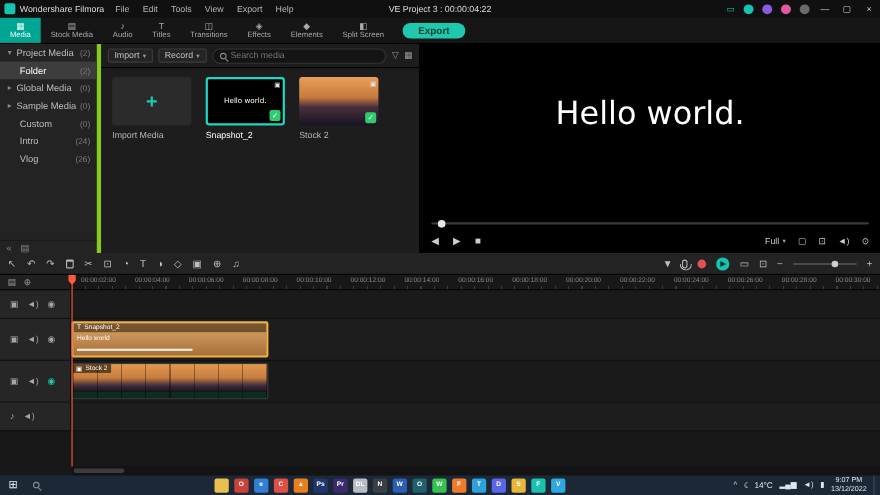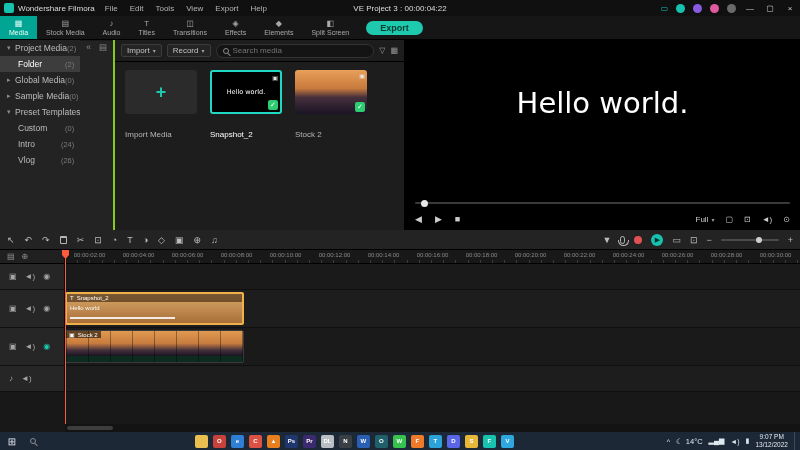--- a/index.html
+++ b/index.html
@@ -23,21 +23,21 @@
   .tab{display:flex;flex-direction:column;align-items:center;justify-content:center;padding:0 9px;color:#a9a9a9;line-height:1}
   .tab .tab-ic{font-size:8px;margin-bottom:1px}
   .tab span:last-child{font-size:7px}
   .tab.active{background:#00a693;color:#eafffb}
   .export-btn{align-self:center;margin-left:8px;background:#1ec9ad;color:#073b32;font-size:9px;font-weight:bold;padding:2px 14px;border-radius:9px}
   .tab-fill{flex:1}
 
   
   .main{display:flex;height:190px}
 
-  .sidebar{width:115px;background:#232323;border-right:2px solid #84cc16;font-size:8.5px;display:flex;flex-direction:row}
+  .sidebar{width:92px;background:#232323;border-right:4px solid #84cc16;font-size:8.5px;display:flex;flex-direction:column}
   .side-list{flex:1;overflow:hidden}
   .side-item{height:16px;display:flex;align-items:center;padding:0 6px 0 7px;color:#bdbdbd;white-space:nowrap}
   .side-item.child{padding-left:18px}
   .side-item.sel{background:#3d3d3d;color:#fff}
   .side-item .arrow{width:8px;color:#8a8a8a;font-size:7px;flex:0 0 auto}
   .side-item .cnt{margin-left:auto;color:#7c7c7c;font-size:7.5px}
   .side-foot{height:12px;display:flex;align-items:center;gap:8px;padding:0 6px;color:#8a8a8a;border-top:1px solid #1a1a1a}
 
   .media-panel{width:290px;background:#1d1d1d;border-right:1px solid #000;display:flex;flex-direction:column}
   .media-toolbar{height:22px;display:flex;align-items:center;gap:5px;padding:0 6px;border-bottom:1px solid #000;font-size:8px;color:#c2c2c2}
@@ -50,21 +50,21 @@
   .i-search::after{content:"";position:absolute;right:-3px;bottom:-2px;width:4px;height:1px;background:#8a8a8a;transform:rotate(45deg)}
 
   .media-grid{display:flex;gap:13px;padding:8px 10px}
   .tile{width:72px}
   .thumb{width:72px;height:44px;background:#2b2b2b;border-radius:3px;position:relative;display:flex;align-items:center;justify-content:center}
   .thumb.import{color:#1ec9ad;font-size:18px;font-weight:bold}
   .thumb.snap{background:#000;border:2px solid #1fd8c4;color:#fff;font-size:6.5px;font-family:"DejaVu Sans",sans-serif}
   .thumb.stock{background:linear-gradient(#e9a05a 0%,#c77a3c 42%,#47303c 62%,#191324 100%)}
   .badge-check{position:absolute;right:2px;bottom:2px;width:10px;height:10px;background:#2ecc71;border-radius:2px;color:#fff;font-size:7px;display:flex;align-items:center;justify-content:center}
   .thumb-ic{position:absolute;right:2px;top:2px;color:#e5e5e5;font-size:6px}
-  .caption{margin-top:16px;font-size:8px;color:#b5b5b5}
+  .caption{margin-top:4px;font-size:8px;color:#b5b5b5}
   .tile.sel .caption{color:#fff}
 
   .preview-panel{flex:1;background:#000;display:flex;flex-direction:column;position:relative}
   .viewer{flex:1;position:relative}
   .hello{position:absolute;left:50%;top:40%;transform:translate(-50%,-50%);color:#fff;font-size:29px;font-family:"DejaVu Sans",sans-serif;white-space:nowrap}
   .pv-seek{height:10px;display:flex;align-items:center;padding:0 10px;position:relative}
   .pv-line{flex:1;height:2px;background:#3a3a3a;border-radius:1px}
   .pv-dot{position:absolute;left:16px;top:2px;width:7px;height:7px;background:#e8e8e8;border-radius:50%}
   .pv-controls{height:22px;display:flex;align-items:center;padding:0 10px;gap:13px;color:#cdcdcd;font-size:9px}
   .pv-right{margin-left:auto;display:flex;align-items:center;gap:11px;font-size:8px}
@@ -195,25 +195,20 @@
       </div>
       <div class="side-item">
         <span class="arrow">▸</span>
         <span>Global Media</span>
         <span class="cnt">(0)</span>
       </div>
       <div class="side-item">
         <span class="arrow">▸</span>
         <span>Sample Media</span>
         <span class="cnt">(0)</span>
-      </div>
-      <div class="side-item">
-        <span class="arrow">▾</span>
-        <span>Preset Templates</span>
-        <span class="cnt"></span>
       </div>
       <div class="side-item child">
         <span>Custom</span>
         <span class="cnt">(0)</span>
       </div>
       <div class="side-item child">
         <span>Intro</span>
         <span class="cnt">(24)</span>
       </div>
       <div class="side-item child">

